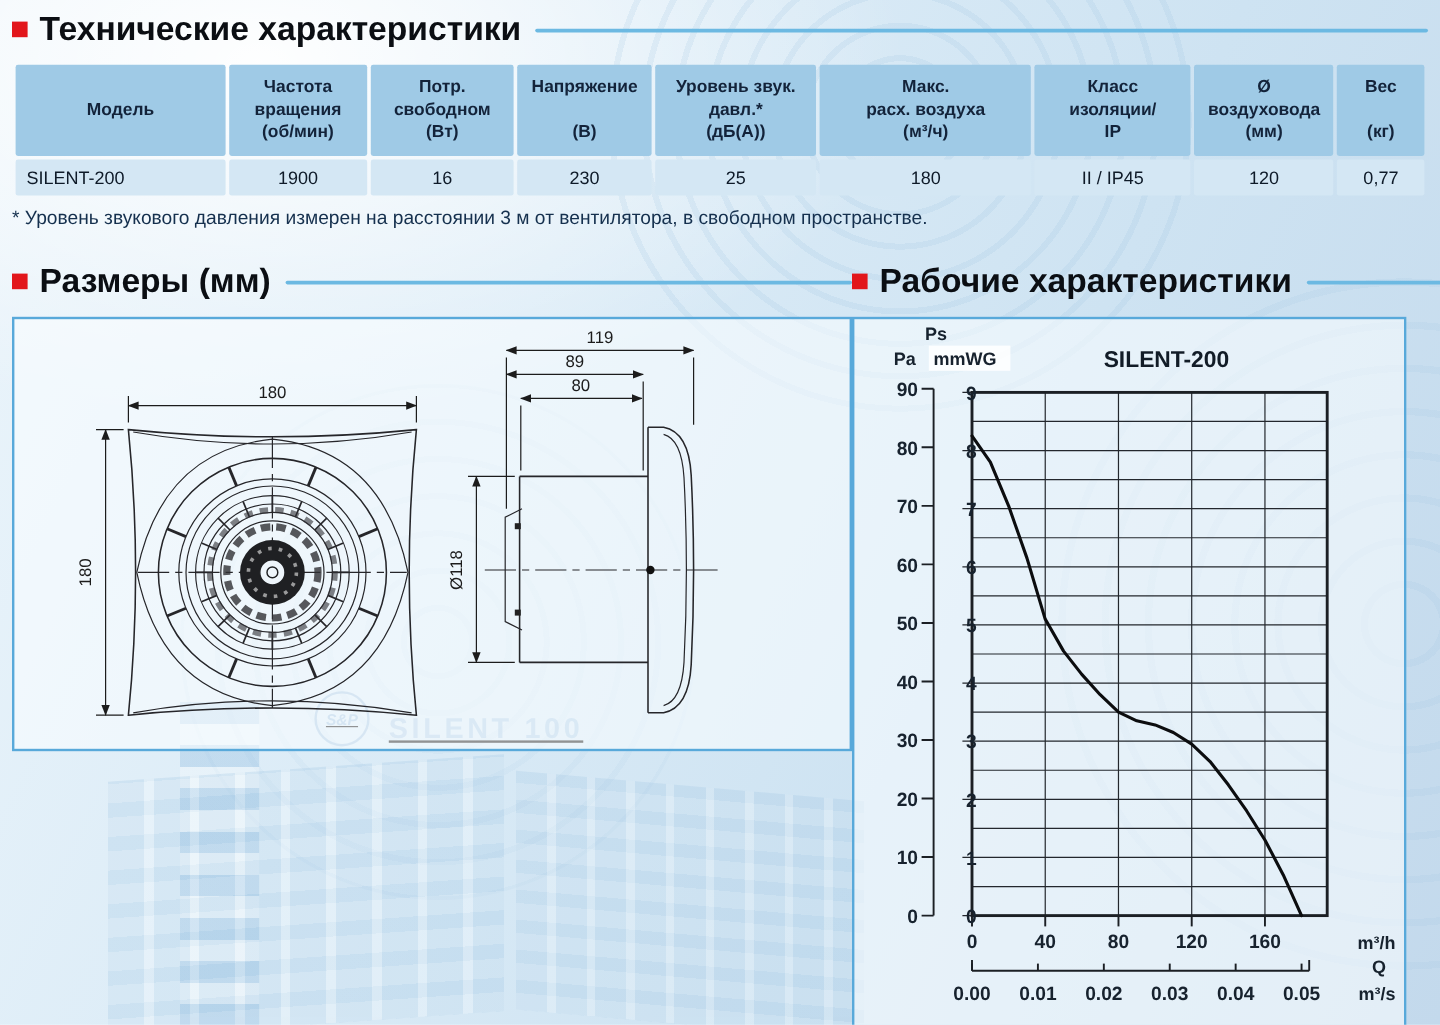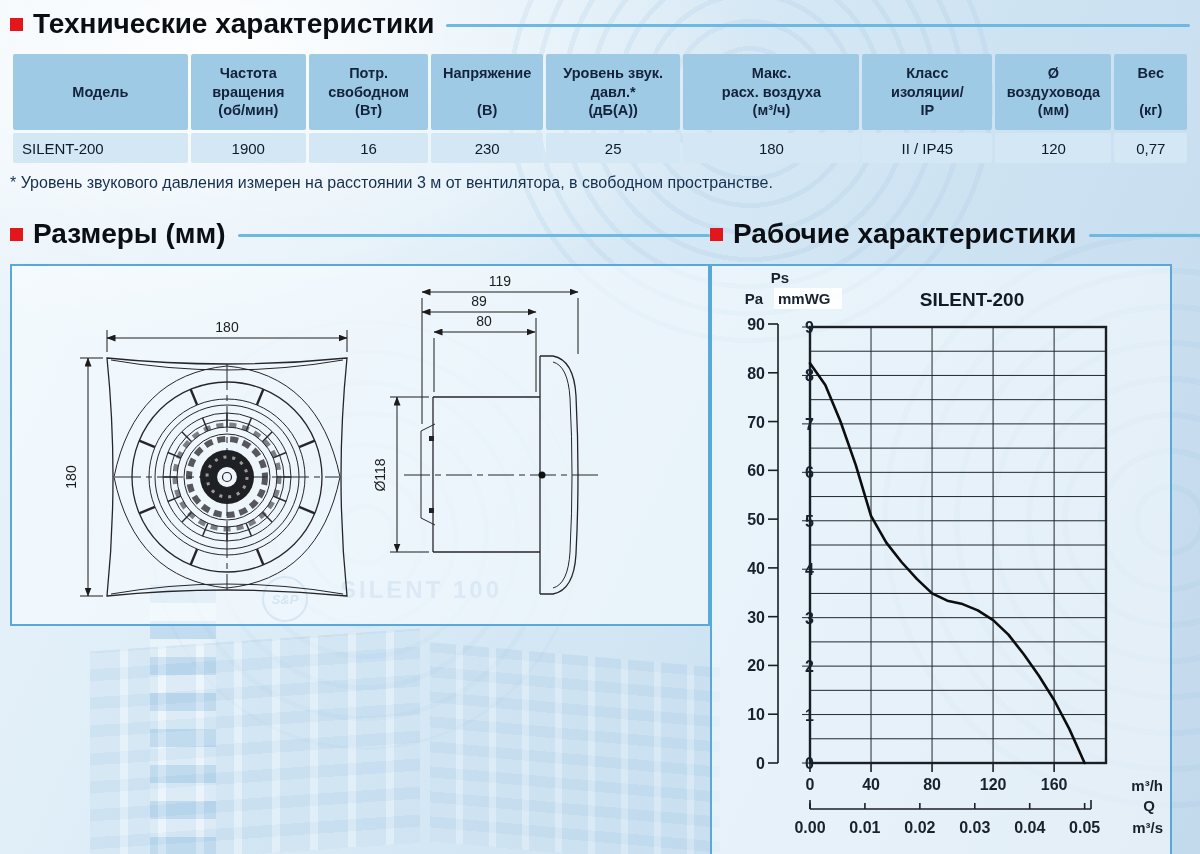--- a/index.html
+++ b/index.html
@@ -24,21 +24,21 @@
   #bld-a{left:90px;top:640px;width:330px;height:214px;opacity:.45;transform:skewY(-4deg);
     background:
       repeating-linear-gradient(90deg, rgba(140,185,220,.30) 0 30px, rgba(245,250,253,.45) 30px 38px),
       repeating-linear-gradient(0deg, rgba(255,255,255,.35) 0 16px, rgba(150,190,222,.28) 16px 28px);}
   #bld-b{left:430px;top:655px;width:290px;height:199px;opacity:.4;transform:skewY(5deg);
     background:
       repeating-linear-gradient(90deg, rgba(140,185,220,.30) 0 26px, rgba(245,250,253,.45) 26px 33px),
       repeating-linear-gradient(0deg, rgba(255,255,255,.35) 0 14px, rgba(150,190,222,.28) 14px 25px);}
 
   
-  #watermark{left:262px;top:576px;z-index:0;display:flex;align-items:flex-start;gap:32px;}
+  #watermark{left:262px;top:576px;z-index:0;display:flex;align-items:flex-end;gap:16px;text-decoration:underline;}
   #wm-logo{width:42px;height:42px;border:2.5px solid rgba(125,170,212,.55);border-radius:50%;
     display:flex;align-items:center;justify-content:center;
     font-weight:bold;font-style:italic;font-size:13px;color:rgba(125,170,212,.6);}
   #wm-text{font-weight:bold;font-size:24px;letter-spacing:3px;color:rgba(125,170,212,.45);}
 
   
   .content{position:relative;z-index:1;padding:8px 10px 0 10px;}
   .sec-header{display:flex;align-items:center;}
   .bullet{width:13px;height:13px;background:#e2161b;flex:0 0 auto;margin-right:10px;}
   .sec-title{font-size:28px;font-weight:800;color:#0b0e13;white-space:nowrap;}

